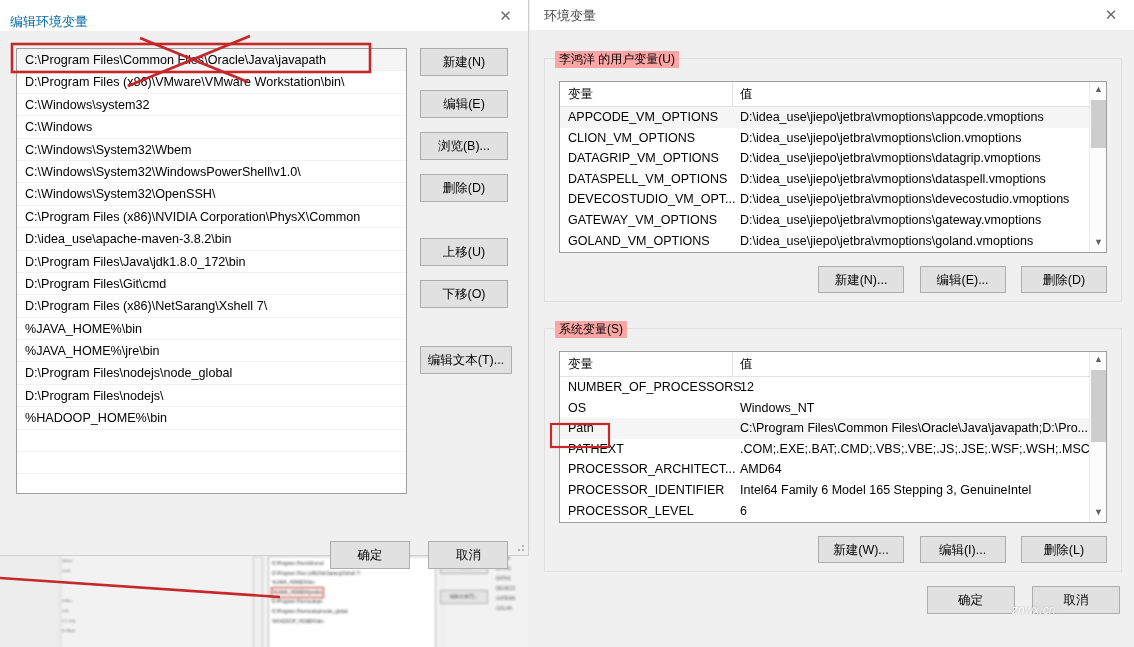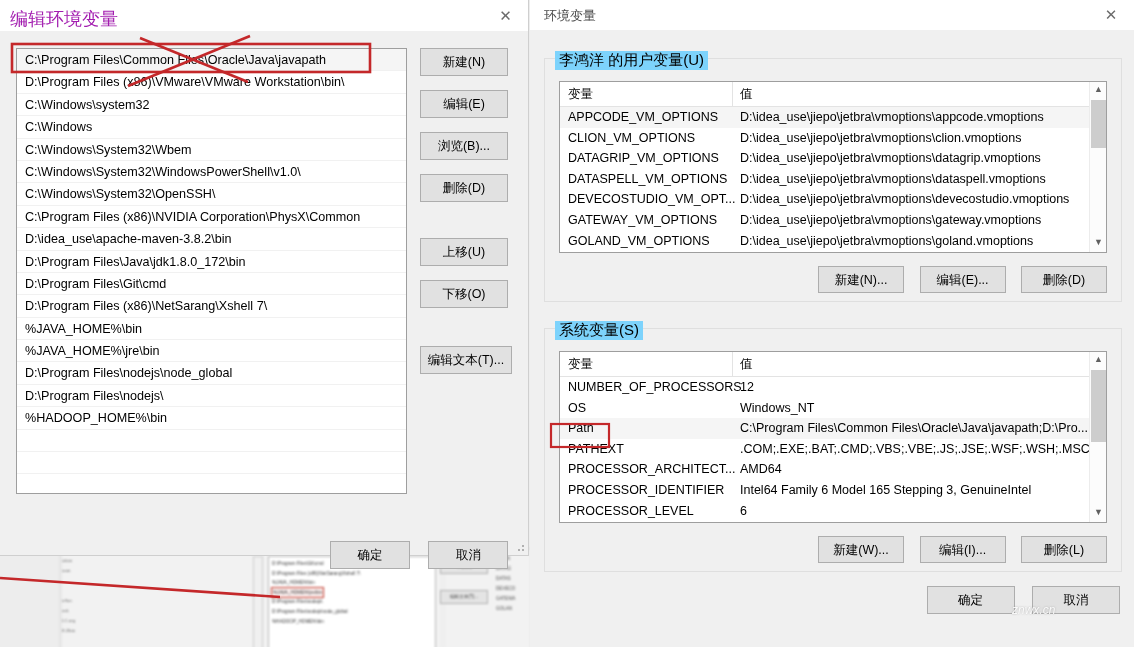--- a/index.html
+++ b/index.html
@@ -109,23 +109,23 @@
     border-bottom: 1px solid #cfcfcf;
     box-sizing: border-box;
   }
   .dlg-titlebar {
     position: relative;
     height: 31px;
     background: #ffffff;
   }
   .dlg-title {
     position: absolute;
-    left: 10px; top: 7px;
-    font-size: 18px;
-    color: #a21caf;
+    left: 10px; top: 13px;
+    font-size: 13px;
+    color: #0369a1;
   }
   .dlg-close {
     position: absolute;
     right: 0px; top: 0px;
     width: 45px; height: 31px;
     line-height: 31px;
     text-align: center;
     font-size: 15px;
     color: #6b6b6b;
     cursor: default;
@@ -218,23 +218,23 @@
   }
 
   .group {
     position: absolute;
     border: 1px solid #dfdfdf;
     background: transparent;
   }
   .group-label {
     position: absolute;
     top: -8px; left: 10px;
-    background: #7dd3fc;
+    background: #fca5a5;
     padding: 0 4px;
-    font-size: 15px;
+    font-size: 12px;
     color: #000;
   }
 
   #user-group { left: 14px; top: 28px; width: 576px; height: 242px; }
   #sys-group  { left: 14px; top: 298px; width: 576px; height: 242px; }
 
   .var-table {
     position: absolute;
     left: 14px; top: 22px;
     width: 548px; height: 172px;

